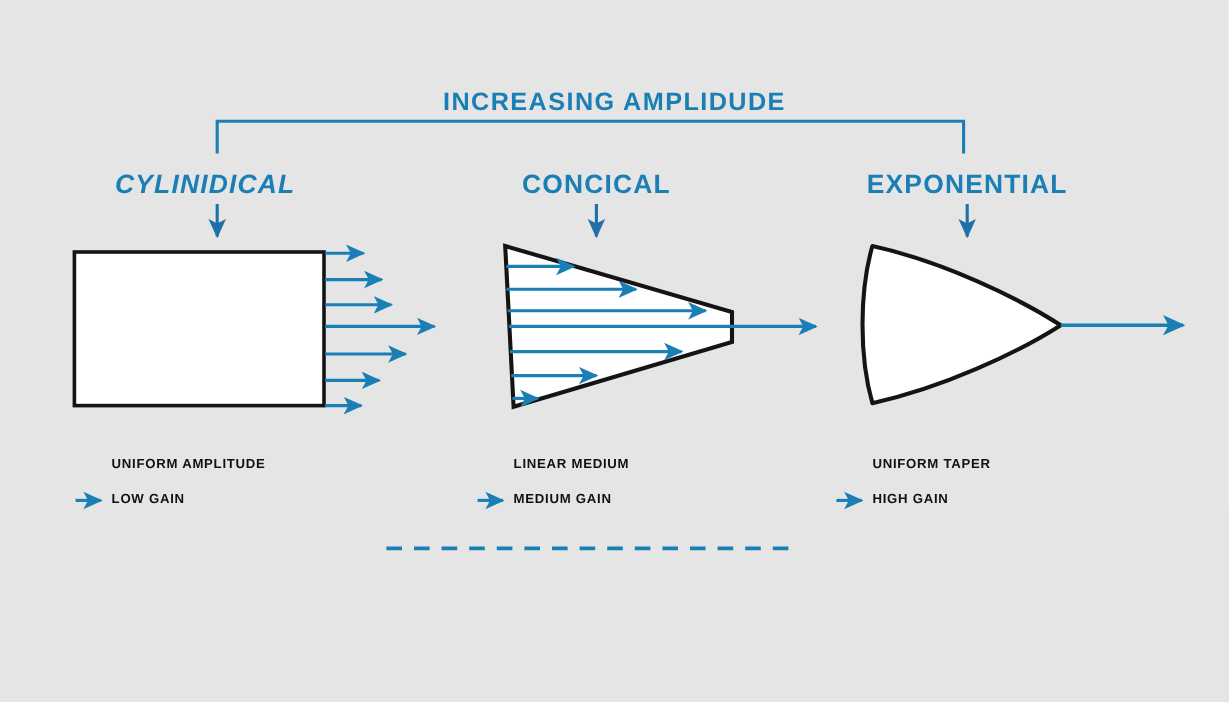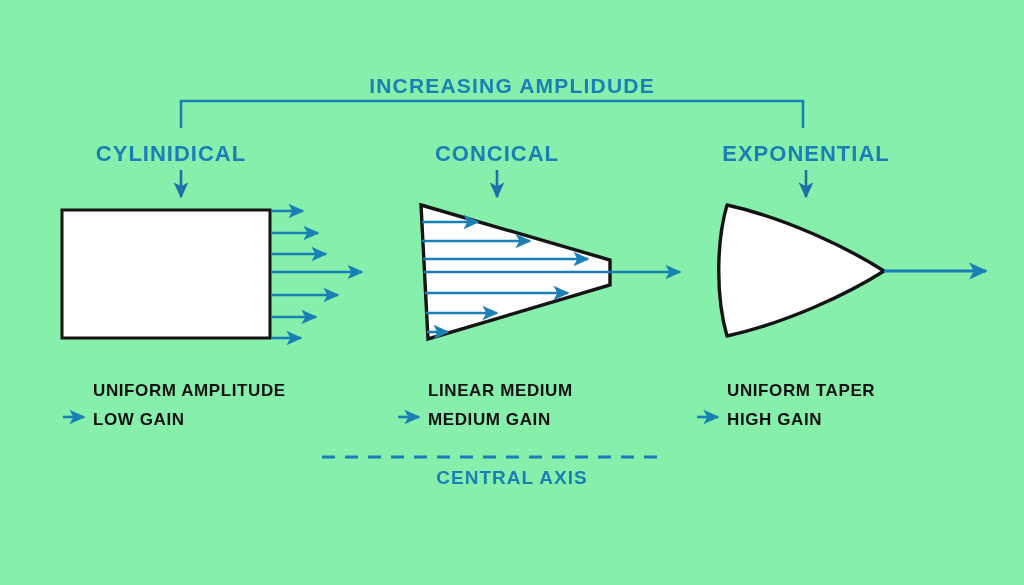--- a/index.html
+++ b/index.html
@@ -4,21 +4,21 @@
 <style>
   html, body {
     margin: 0;
     padding: 0;
     background: #ffffff;
   }
   #root {
     position: relative;
     width: 1024px;
     height: 585px;
-    background: #86efac;
+    background: #e5e5e5;
     overflow: hidden;
     font-family: "Liberation Sans", sans-serif;
   }
   #diagram {
     position: absolute;
     left: 0;
     top: 0;
     width: 1024px;
     height: 585px;
   }
@@ -39,27 +39,27 @@
     text-align: center;
   }
   .horn-title {
     color: #1a7fb5;
     font-size: 22px;
     letter-spacing: 1px;
     top: 141px;
     transform: translateX(-50%);
     text-align: center;
   }
-  .horn-title.t1 { left: 171px; }
+  .horn-title.t1 { left: 171px; font-style: italic; }
   .horn-title.t2 { left: 497px; }
   .horn-title.t3 { left: 806px; }
 
   .cap {
     color: #111111;
-    font-size: 17px;
+    font-size: 11px;
     letter-spacing: 0.6px;
     font-weight: bold;
   }
   .cap-line1 { top: 381px; }
   .cap-line2 { top: 410px; }
 
   .c1-l1 { left: 93px; }
   .c1-l2 { left: 93px; }
   .c2-l1 { left: 428px; }
   .c2-l2 { left: 428px; }
@@ -167,15 +167,14 @@
 
   <div class="lbl cap cap-line1 c1-l1">UNIFORM AMPLITUDE</div>
   <div class="lbl cap cap-line2 c1-l2">LOW GAIN</div>
 
   <div class="lbl cap cap-line1 c2-l1">LINEAR MEDIUM</div>
   <div class="lbl cap cap-line2 c2-l2">MEDIUM GAIN</div>
 
   <div class="lbl cap cap-line1 c3-l1">UNIFORM TAPER</div>
   <div class="lbl cap cap-line2 c3-l2">HIGH GAIN</div>
 
-  <div class="lbl axis-title">CENTRAL AXIS</div>
 
 </div>
 
 </body></html>

